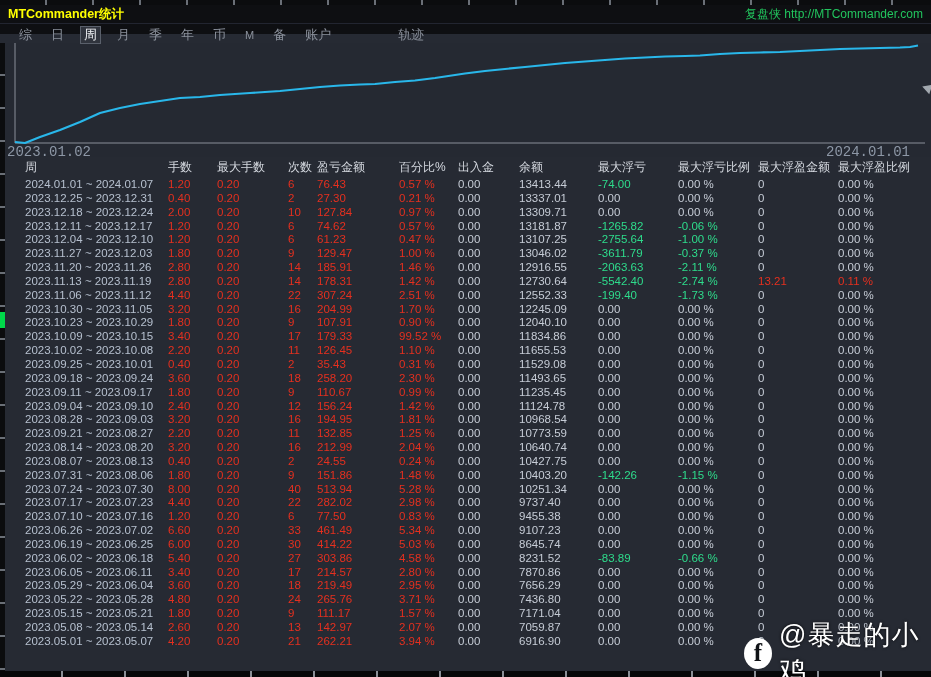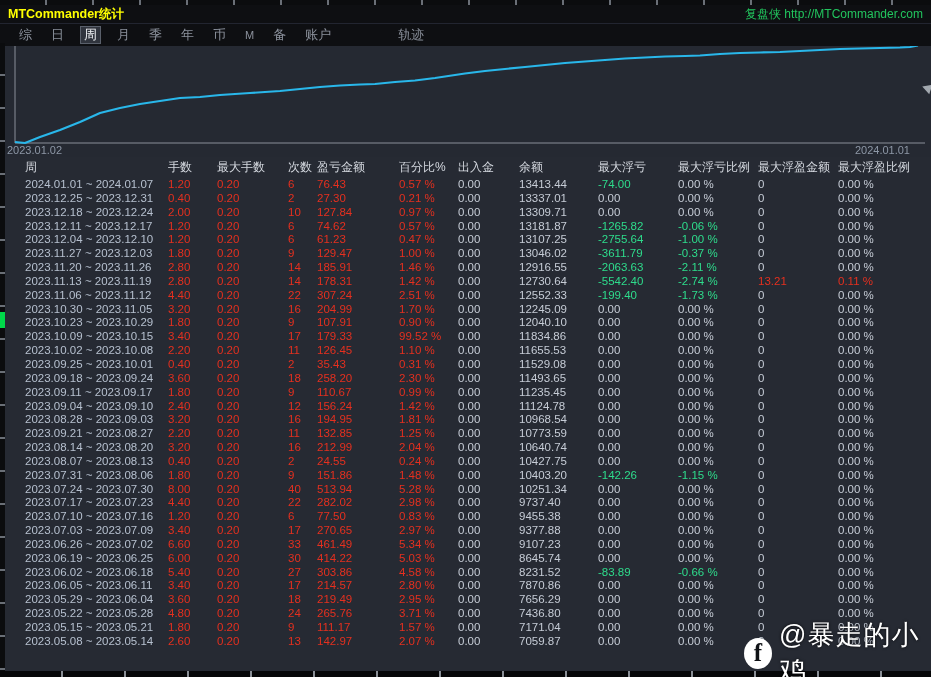--- a/index.html
+++ b/index.html
@@ -10,35 +10,35 @@
   
   .tick-top { position:absolute; top:0; left:0; width:931px; height:5px; background:#0b0c0e;
     background-image:repeating-linear-gradient(90deg, transparent 0 45px, #6a6f77 45px 47px); z-index:40; }
   .tick-bottom { position:absolute; bottom:0; left:0; width:931px; height:6px; background:#060708;
     background-image:repeating-linear-gradient(90deg, transparent 0 61px, #8a8f96 61px 63px); z-index:40; }
   .tick-left { position:absolute; top:43px; left:0; width:5px; height:634px; background:#0b0c0e;
     background-image:repeating-linear-gradient(180deg, transparent 0 31px, #6a6f77 31px 33px); z-index:40; }
   .left-marker { position:absolute; left:0; top:269px; width:5px; height:16px; background:#00d84a; }
 
   
-  .topbar { position:absolute; top:0; left:0; width:931px; height:46px; background:#0e0f12; z-index:30;text-align:center; }
+  .topbar { position:absolute; top:0; left:0; width:931px; height:34px; background:#0e0f12; z-index:30;text-align:center; }
   .titlerow { display:flex; justify-content:space-between; align-items:center; height:24px;
               padding:5px 8px 0 8px; border-bottom:1px solid #222530; }
   .app-title { color:#ffff00; font-size:12.5px; font-weight:bold; }
   .site-link { color:#22c55e; font-size:12px; }
   .menurow { display:flex; align-items:center; height:18px; padding-left:16px; margin-top:2px; }
   .menu-item { color:#8b919c; font-size:13px; margin-right:13px; cursor:default; padding:0 3px; line-height:16px; }
   .menu-item.small { font-size:11px; }
   .menu-item.active { color:#eef0f3; background:#30343d; border:1px solid #5a606b; }
   .menu-item.gapped { margin-left:48px; }
 
   
   .chart-area { position:absolute; top:43px; left:0; width:931px; height:114px; background:#252932; }
   .chart-plot { position:absolute; top:0; left:0; width:931px; height:102px; }
-  .chart-label { position:absolute; font-size:11px; color:#8d97a6; top:101px; }
+  .chart-label { position:absolute; font-size:14px; color:#8d97a6; top:101px;font-family:Liberation Mono, monospace; }
   .chart-label.start { left:7px; }
   .chart-label.end { right:21px; }
   .cursor-icon { position:absolute; top:40px; right:0px; width:0; height:0;
     border-top:5px solid transparent; border-bottom:5px solid transparent; border-right:9px solid #b9bec6;
     transform:rotate(18deg); opacity:.85; }
 
   
   .table-wrap { position:absolute; top:157px; left:0; width:931px; height:520px; overflow:hidden; }
   table { width:931px; border-collapse:collapse; table-layout:fixed; }
   th { color:#d4d8df; font-size:12px; font-weight:normal; text-align:left; height:21px; vertical-align:middle; }
@@ -470,34 +470,20 @@
             <td class="c-red">77.50</td>
             <td class="c-red">0.83 %</td>
             <td class="c-white">0.00</td>
             <td class="c-white">9455.38</td>
             <td class="c-white">0.00</td>
             <td class="c-white">0.00 %</td>
             <td class="c-white">0</td>
             <td class="c-white">0.00 %</td>
           </tr>
           <tr>
-            <td class="c-date">2023.07.03 ~ 2023.07.09</td>
-            <td class="c-red">3.40</td>
-            <td class="c-red">0.20</td>
-            <td class="c-red">17</td>
-            <td class="c-red">270.65</td>
-            <td class="c-red">2.97 %</td>
-            <td class="c-white">0.00</td>
-            <td class="c-white">9377.88</td>
-            <td class="c-white">0.00</td>
-            <td class="c-white">0.00 %</td>
-            <td class="c-white">0</td>
-            <td class="c-white">0.00 %</td>
-          </tr>
-          <tr>
             <td class="c-date">2023.06.26 ~ 2023.07.02</td>
             <td class="c-red">6.60</td>
             <td class="c-red">0.20</td>
             <td class="c-red">33</td>
             <td class="c-red">461.49</td>
             <td class="c-red">5.34 %</td>
             <td class="c-white">0.00</td>
             <td class="c-white">9107.23</td>
             <td class="c-white">0.00</td>
             <td class="c-white">0.00 %</td>
@@ -590,20 +576,34 @@
           </tr>
           <tr>
             <td class="c-date">2023.05.08 ~ 2023.05.14</td>
             <td class="c-red">2.60</td>
             <td class="c-red">0.20</td>
             <td class="c-red">13</td>
             <td class="c-red">142.97</td>
             <td class="c-red">2.07 %</td>
             <td class="c-white">0.00</td>
             <td class="c-white">7059.87</td>
+            <td class="c-white">0.00</td>
+            <td class="c-white">0.00 %</td>
+            <td class="c-white">0</td>
+            <td class="c-white">0.00 %</td>
+          </tr>
+          <tr>
+            <td class="c-date">2023.05.01 ~ 2023.05.07</td>
+            <td class="c-red">4.20</td>
+            <td class="c-red">0.20</td>
+            <td class="c-red">21</td>
+            <td class="c-red">262.21</td>
+            <td class="c-red">3.94 %</td>
+            <td class="c-white">0.00</td>
+            <td class="c-white">6916.90</td>
             <td class="c-white">0.00</td>
             <td class="c-white">0.00 %</td>
             <td class="c-white">0</td>
             <td class="c-white">0.00 %</td>
           </tr>
         </tbody>
     </table>
   </div>
 
   <div class="tick-top"></div>

